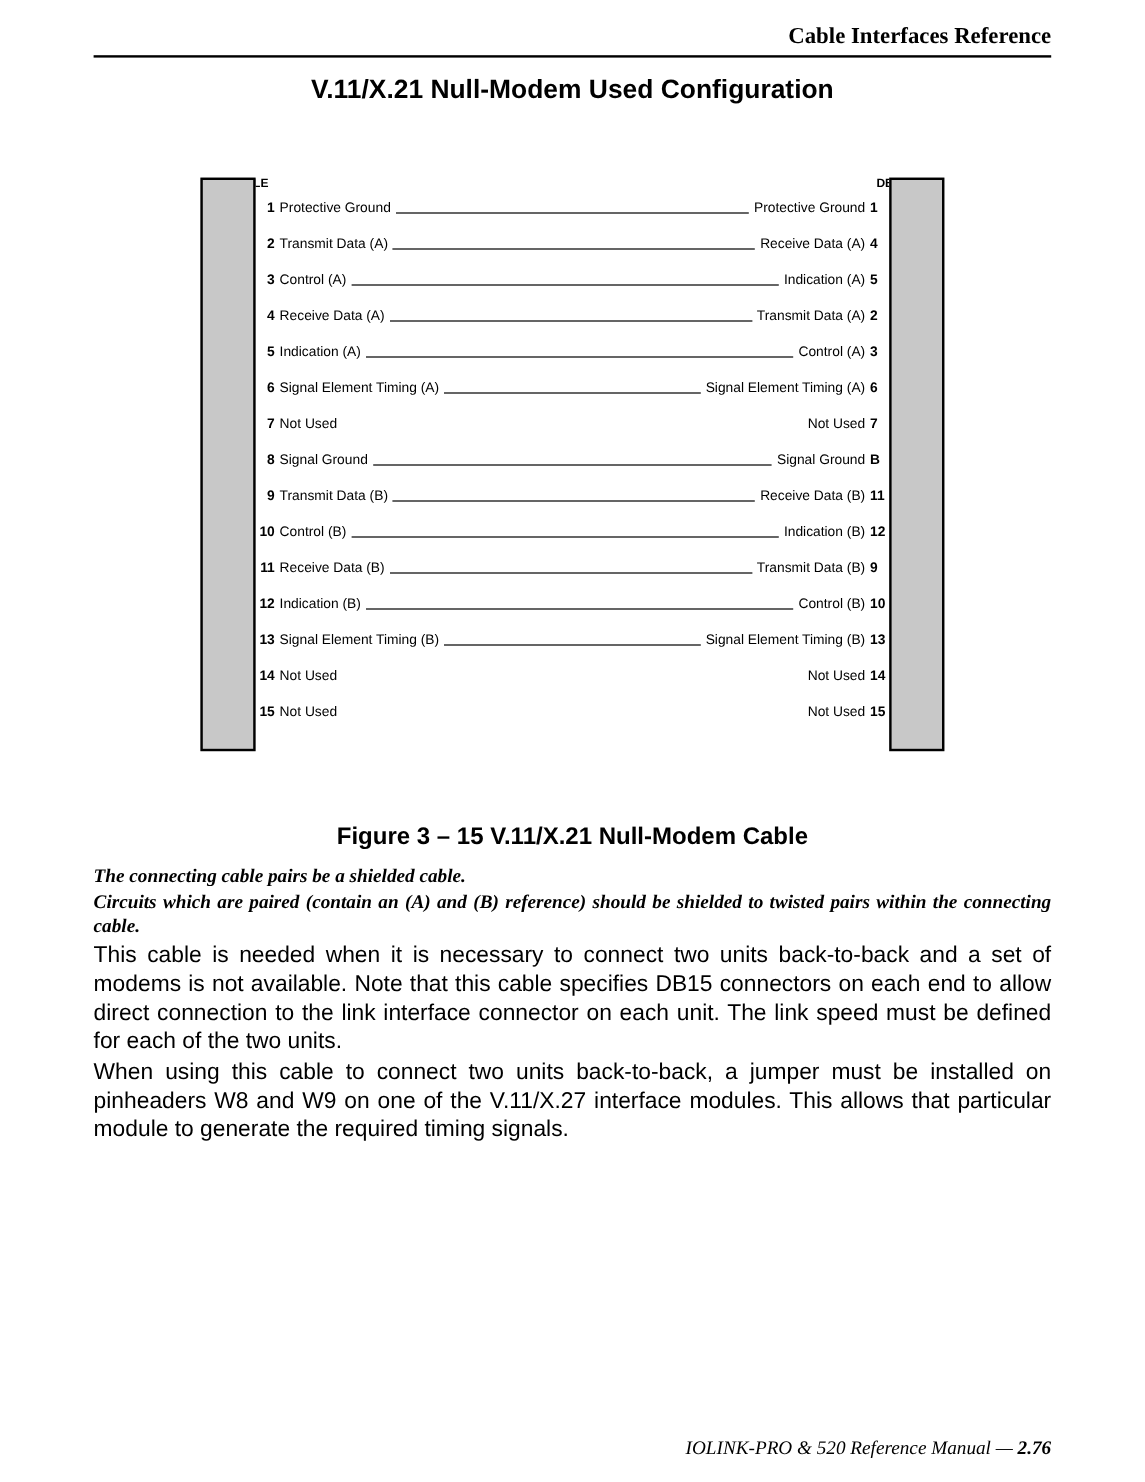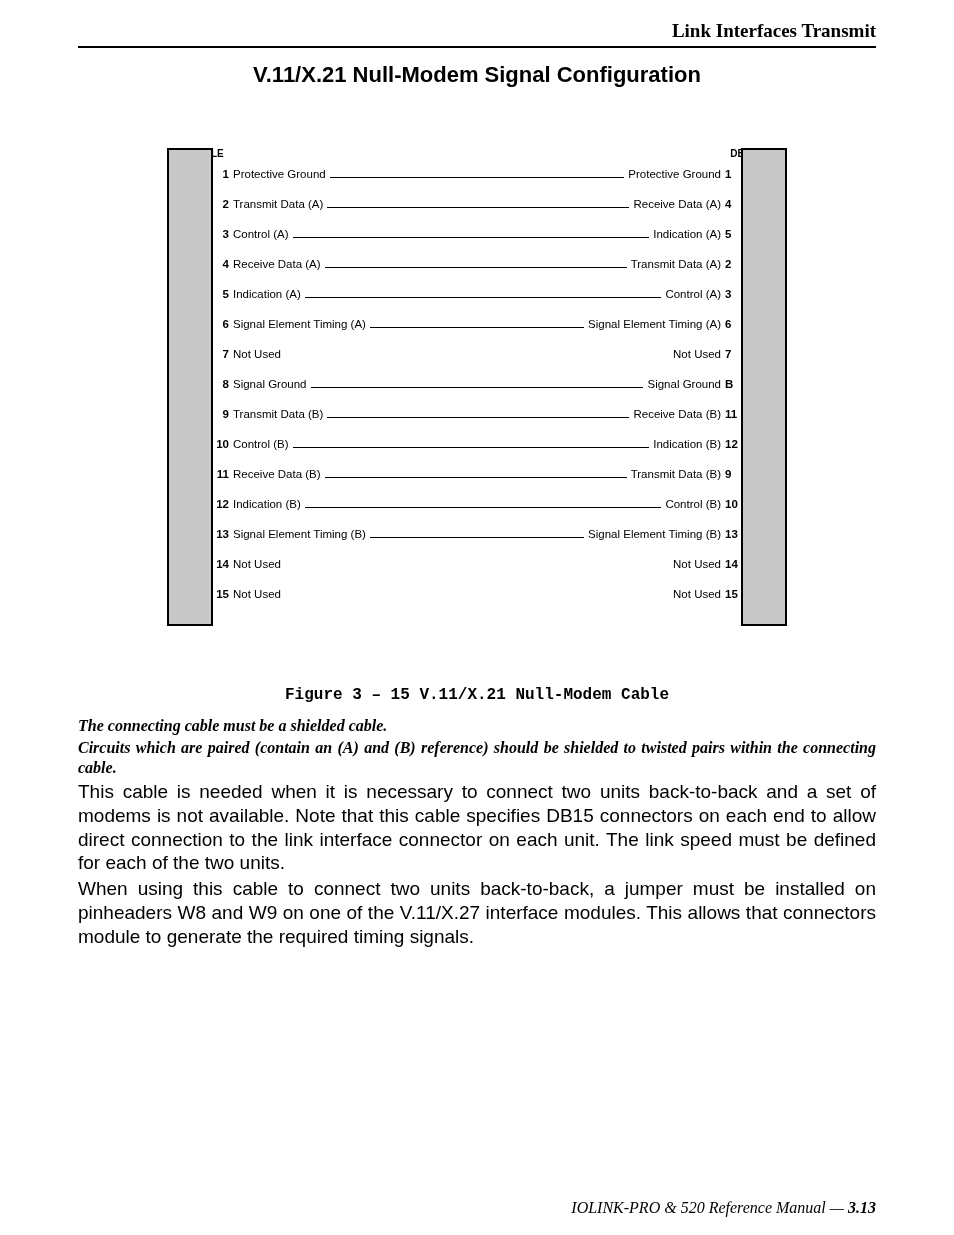--- a/index.html
+++ b/index.html
@@ -87,23 +87,23 @@
   .pin-r {
     width: 20px;
     text-align: left;
     font-weight: bold;
     padding-left: 4px;
   }
   .row.nowire .wire { border-bottom: none; }
   .row.nowire .name-l, .row.nowire .name-r { }
   .fig-caption {
     text-align: center;
-    font-family: Liberation Mono, monospace;
-    font-weight: bold;
-    font-size: 16px;
+    font-family: Liberation Sans, sans-serif;
+    font-weight: bold;
+    font-size: 20px;
     margin: 6px 0 12px 0;
   }
   .note {
     font-family: Garamond, "Times New Roman", serif;
     font-weight: bold;
     font-style: italic;
     font-size: 16px;
     line-height: 1.25;
     text-align: justify;
     margin-bottom: 2px;
@@ -120,24 +120,24 @@
     right: 78px;
     font-family: Garamond, "Times New Roman", serif;
     font-style: italic;
     font-size: 16px;
   }
   .footer .pg { font-weight: bold; }
 </style>
 </head>
 <body>
 
-<div class="header-right">Link Interfaces Transmit</div>
+<div class="header-right">Cable Interfaces Reference</div>
 <div class="header-rule"></div>
 
-<div class="section-title">V.11/X.21 Null-Modem Signal Configuration</div>
+<div class="section-title">V.11/X.21 Null-Modem Used Configuration</div>
 
 <div class="diagram-wrap">
   <div class="conn-label left">DB15 MALE</div>
   <div class="conn-label right">DB15 MALE</div>
   <div class="diagram-body">
     <div class="connector"></div>
     <div class="rows" id="rows">
         <div class="row">
           <span class="pin-l">1</span>
           <span class="name-l">Protective Ground</span>
@@ -243,20 +243,20 @@
           <span class="name-r">Not Used</span>
           <span class="pin-r">15</span>
         </div>
       </div>
     <div class="connector"></div>
   </div>
 </div>
 
 <div class="fig-caption">Figure 3 – 15  V.11/X.21 Null-Modem Cable</div>
 
-<div class="note">The connecting cable must be a shielded cable.</div>
+<div class="note">The connecting cable pairs be a shielded cable.</div>
 <div class="note">Circuits which are paired (contain an (A) and (B) reference) should be shielded to twisted pairs within the connecting cable.</div>
 <div class="body-text">This cable is needed when it is necessary to connect two units back-to-back and a set of modems is not available.  Note that this cable specifies DB15 connectors on each end to allow direct connection to the link interface connector on each unit.  The link speed must be defined for each of the two units.</div>
-<div class="body-text">When using this cable to connect two units back-to-back, a jumper must be installed on pinheaders W8 and W9 on one of the V.11/X.27 interface modules.  This allows that connectors module to generate the required timing signals.</div>
+<div class="body-text">When using this cable to connect two units back-to-back, a jumper must be installed on pinheaders W8 and W9 on one of the V.11/X.27 interface modules.  This allows that particular module to generate the required timing signals.</div>
 
 <div class="footer">
-  <span>IOLINK-PRO &amp; 520 Reference Manual — </span><span class="pg">3.13</span>
+  <span>IOLINK-PRO &amp; 520 Reference Manual — </span><span class="pg">2.76</span>
 </div>
 
 </body></html>

